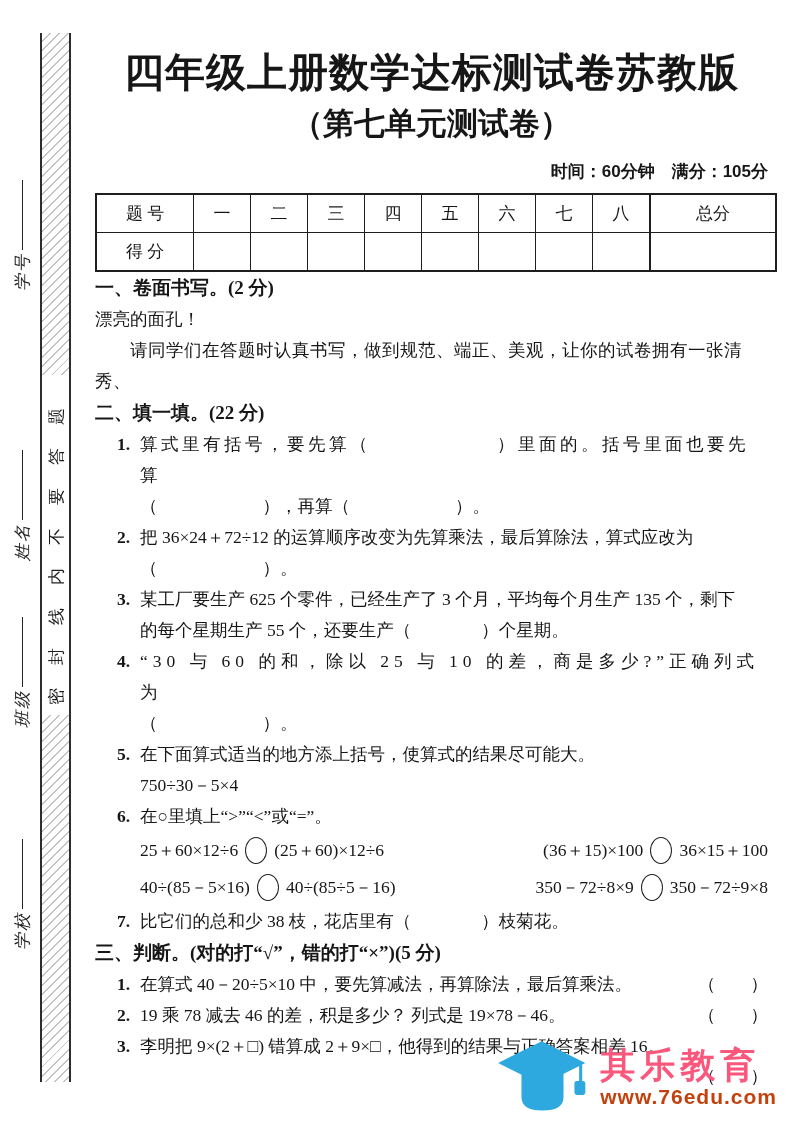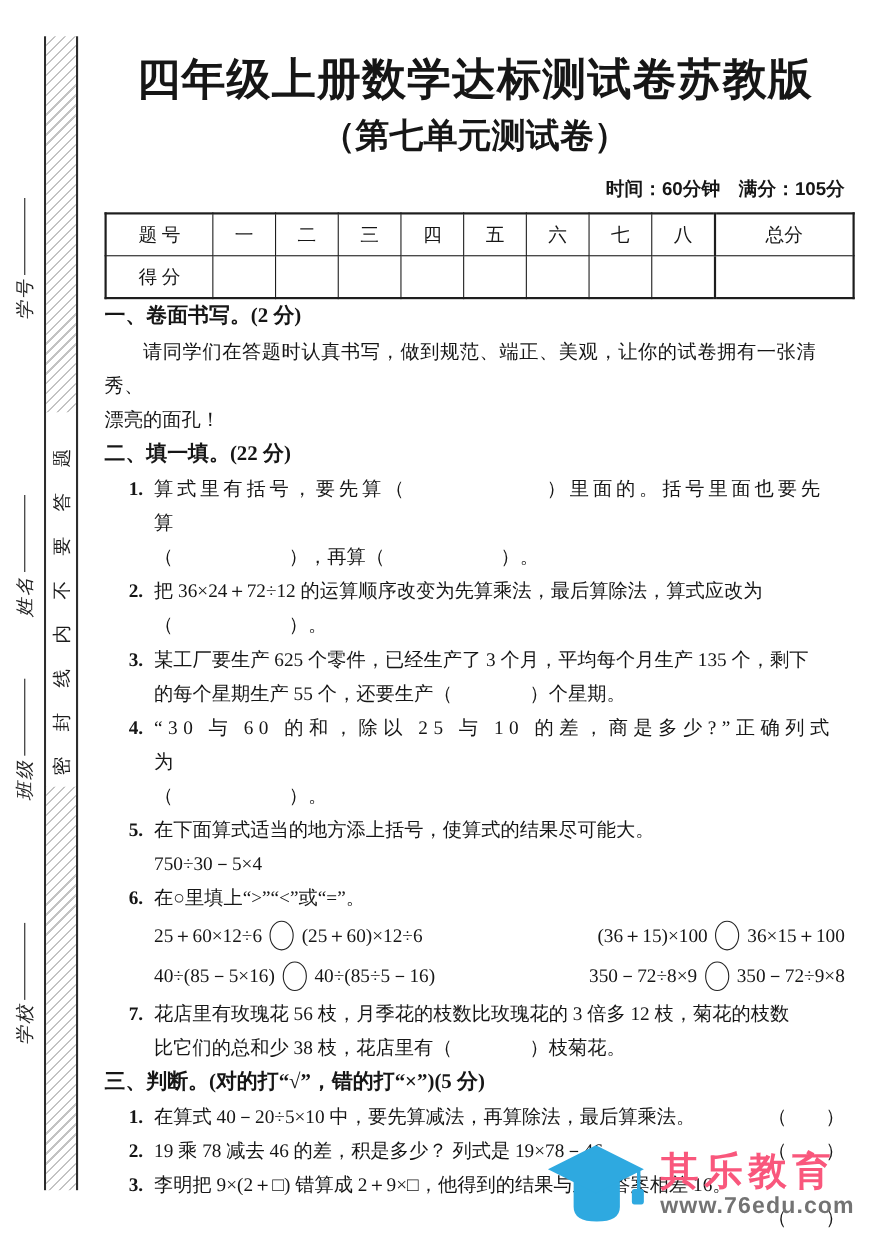--- a/index.html
+++ b/index.html
@@ -58,21 +58,21 @@
 
   .jline{display:flex;justify-content:space-between;}
   .jline .jtext{white-space:nowrap;}
   .jblank-line{text-align:right;line-height:28px;}
 
   
   .logo{position:absolute;right:16px;bottom:6px;display:flex;align-items:center;gap:10px;}
   .logo-textcol{display:flex;flex-direction:column;align-items:flex-start;}
   .brand{font-size:35px;line-height:40px;font-weight:bold;color:#F9577C;letter-spacing:5px;
          font-family:"Liberation Sans","DejaVu Sans",sans-serif;}
-  .url{font-size:21px;line-height:24px;font-weight:bold;color:#737373;letter-spacing:1px;
+  .url{font-size:21px;line-height:24px;font-weight:bold;color:#c2410c;letter-spacing:1px;
          font-family:"Liberation Sans","DejaVu Sans",sans-serif;}
 </style>
 </head>
 <body>
 
 <div class="page">
 
   <aside class="margin-area">
     <div class="fblock f1">
       <span class="flabel">学号</span>
@@ -128,22 +128,22 @@
         <td></td>
         <td></td>
         <td></td>
         <td class="totalcol"></td>
       </tr>
     </tbody>
       </table>
 
     <section>
       <h3 class="sect s1h">一、卷面书写。(2 分)</h3>
+      <p class="para">漂亮的面孔！</p>
       <p class="para indent">请同学们在答题时认真书写，做到规范、端正、美观，让你的试卷拥有一张清秀、</p>
-      <p class="para">漂亮的面孔！</p>
     </section>
 
     <section>
       <h3 class="sect">二、填一填。(22 分)</h3>
 
       <div class="item">
         <span class="num">1.</span>
         <div class="itext">
           <div class="ls3">算式里有括号，要先算（　　　　　　）里面的。括号里面也要先算</div>
           <div>（　　　　　　），再算（　　　　　　）。</div>
@@ -209,21 +209,20 @@
               <span class="cmp"></span>
               <span>350－72÷9×8</span>
             </span>
           </div>
         </div>
       </div>
 
       <div class="item">
         <span class="num">7.</span>
         <div class="itext">
-          <div>花店里有玫瑰花 56 枝，月季花的枝数比玫瑰花的 3 倍多 12 枝，菊花的枝数</div>
           <div>比它们的总和少 38 枝，花店里有（　　　　）枝菊花。</div>
         </div>
       </div>
     </section>
 
     <section>
       <h3 class="sect">三、判断。(对的打“√”，错的打“×”)(5 分)</h3>
 
       <div class="item">
         <span class="num">1.</span>

